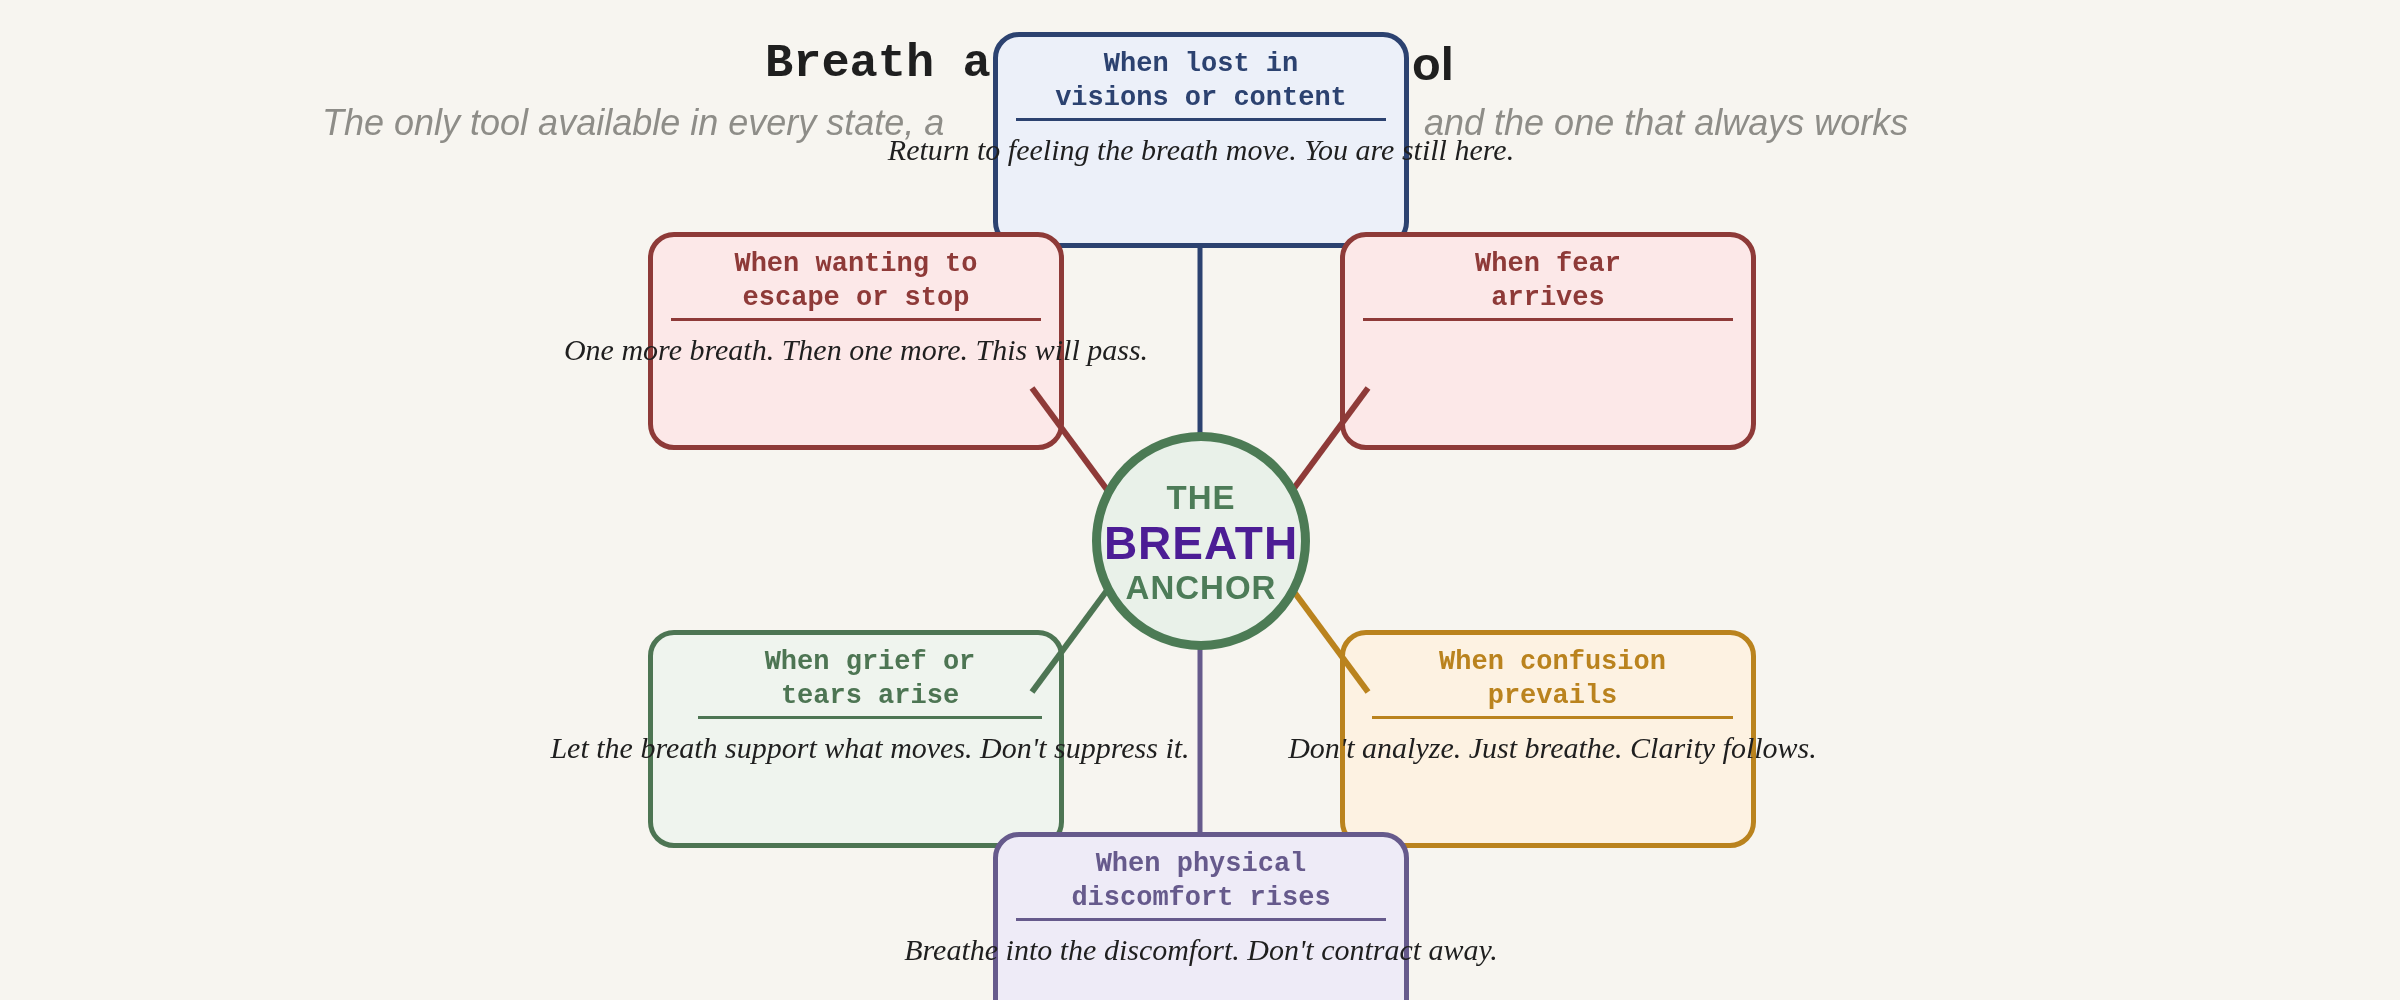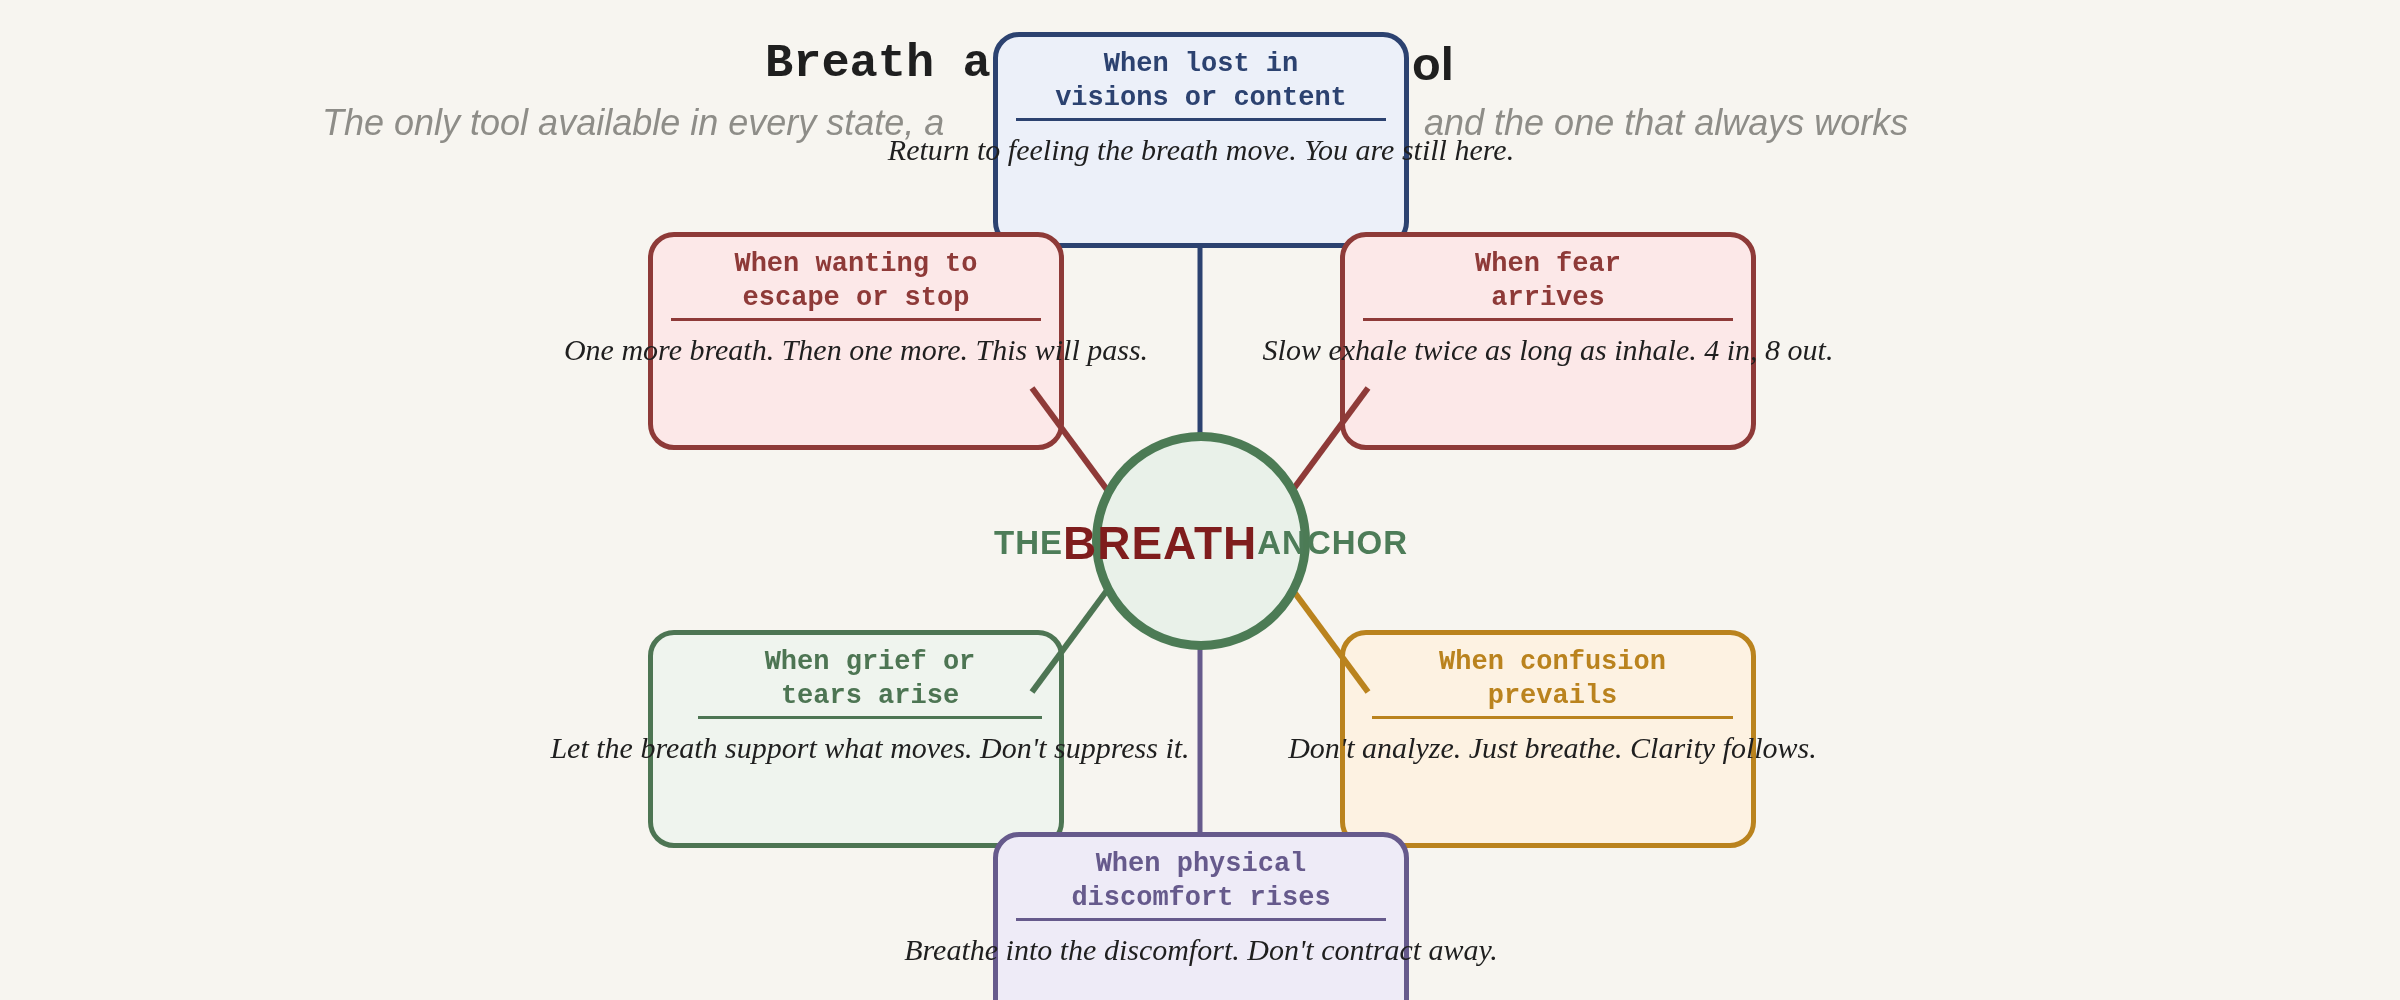--- a/index.html
+++ b/index.html
@@ -69,21 +69,21 @@
   }
 
   
   .center-circle {
     position: absolute; z-index: 5;
     left: 1092px; top: 432px;
     width: 218px; height: 218px;
     border-radius: 50%;
     background: #e9f1e9;
     border: 9px solid #4c7b55;
-    display: flex; flex-direction: row;
+    display: flex; flex-direction: column;
     align-items: center; justify-content: center;
     text-align: center;
     padding-top: 4px;
   }
   .center-line1 { font-size: 33px; font-weight: bold; color: #4d7c58; line-height: 40px; letter-spacing: 1px; }
   .center-line2 { font-size: 46px; font-weight: bold; color: #4d7c58; line-height: 50px; letter-spacing: 1px; }
   .center-line3 { font-size: 33px; font-weight: bold; color: #4d7c58; line-height: 40px; letter-spacing: 1px; }
 </style>
 </head>
 <body style="background: rgb(247, 245, 240);">
@@ -104,21 +104,20 @@
   <div class="node-title">When wanting to
 escape or stop</div>
   <hr class="node-divider">
   <div class="node-desc">One more breath. Then one more. This will pass.</div>
 </div>
 
 <div class="node node-fear" style="--accent: #8e3a38; --fill: #fce8e8;">
   <div class="node-title">When fear
 arrives</div>
   <hr class="node-divider">
-  <div class="node-desc">Slow exhale twice as long as inhale. 4 in, 8 out.</div>
 </div>
 
 <div class="node node-grief" style="--accent: #4d7553; --fill: #eff4ee;">
   <div class="node-title">When grief or
 tears arise</div>
   <hr class="node-divider">
   <div class="node-desc">Let the breath support what moves. Don't suppress it.</div>
 </div>
 
 <div class="node node-confusion" style="--accent: #ba831e; --fill: #fdf2e2;">
@@ -139,15 +138,15 @@
   <line x1="1200" y1="248" x2="1200" y2="445" stroke-width="5" stroke="#2c4270"></line>
   <line x1="1200" y1="635" x2="1200" y2="832" stroke-width="5" stroke="#665a8c"></line>
   <line x1="1032" y1="388" x2="1125" y2="514" stroke-width="6" stroke="#8e3a38"></line>
   <line x1="1368" y1="388" x2="1275" y2="514" stroke-width="6" stroke="#8e3a38"></line>
   <line x1="1032" y1="692" x2="1125" y2="566" stroke-width="6" stroke="#4d7553"></line>
   <line x1="1368" y1="692" x2="1275" y2="566" stroke-width="6" stroke="#ba831e"></line>
 </svg>
 
 <div class="center-circle" style="background: rgb(233, 241, 233); border-color: rgb(76, 123, 85);">
   <div class="center-line1" style="color: rgb(77, 124, 88);">THE</div>
-  <div class="center-line2" style="color: #7f1d1d;">BREATH</div>
+  <div class="center-line2" style="color: #4c1d95;">BREATH</div>
   <div class="center-line3" style="color: rgb(77, 124, 88);">ANCHOR</div>
 </div>
 
 </body></html>

